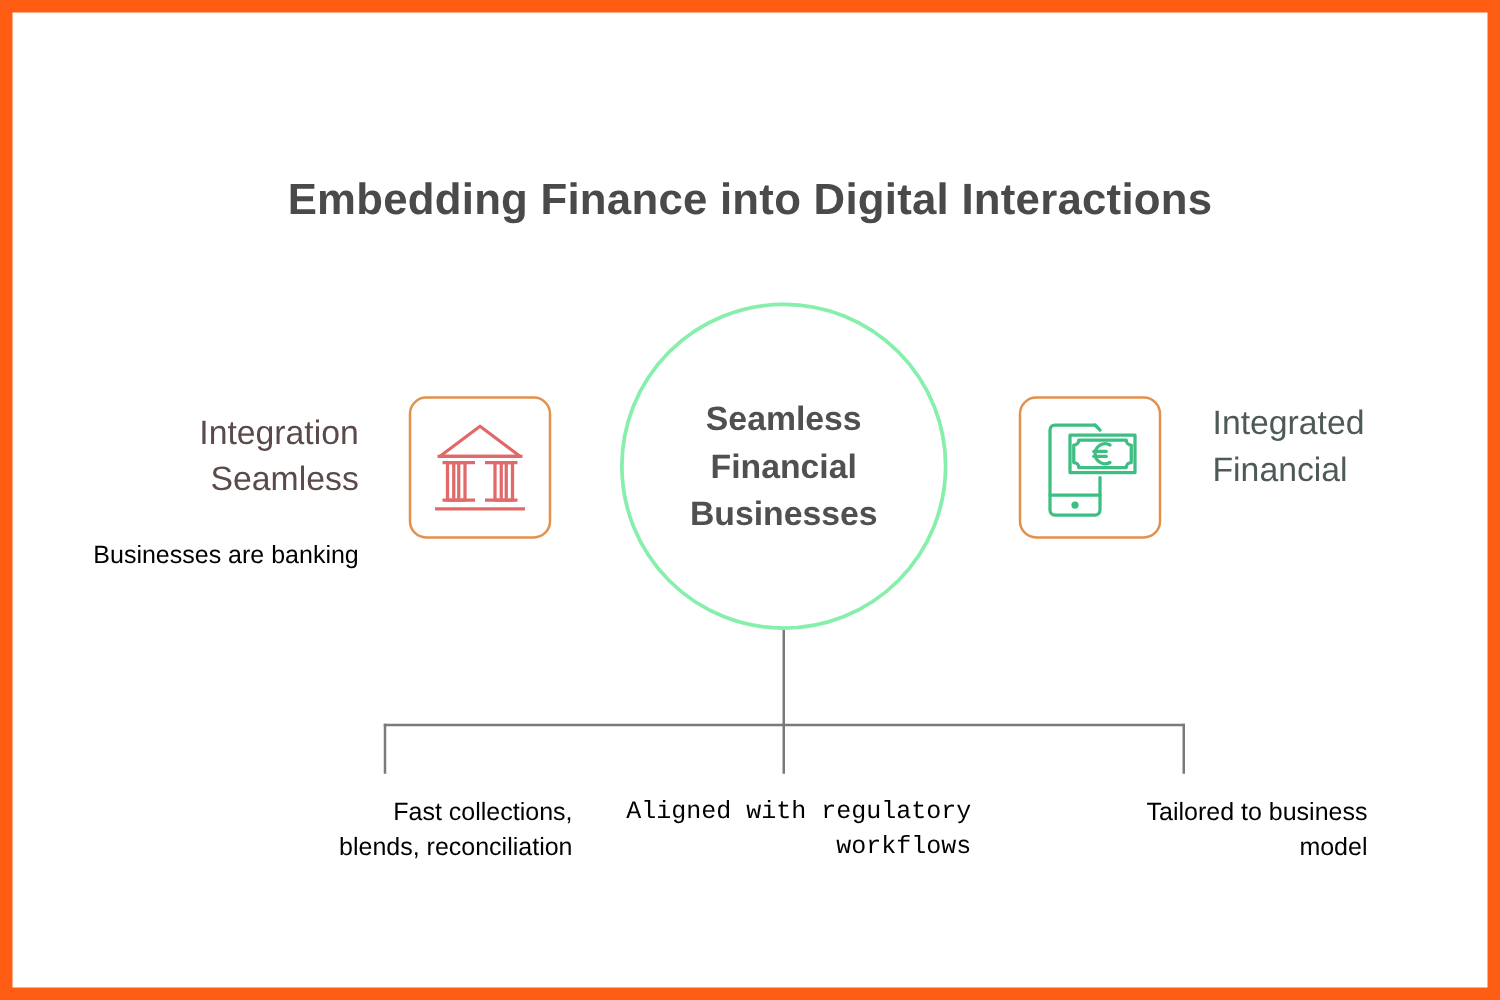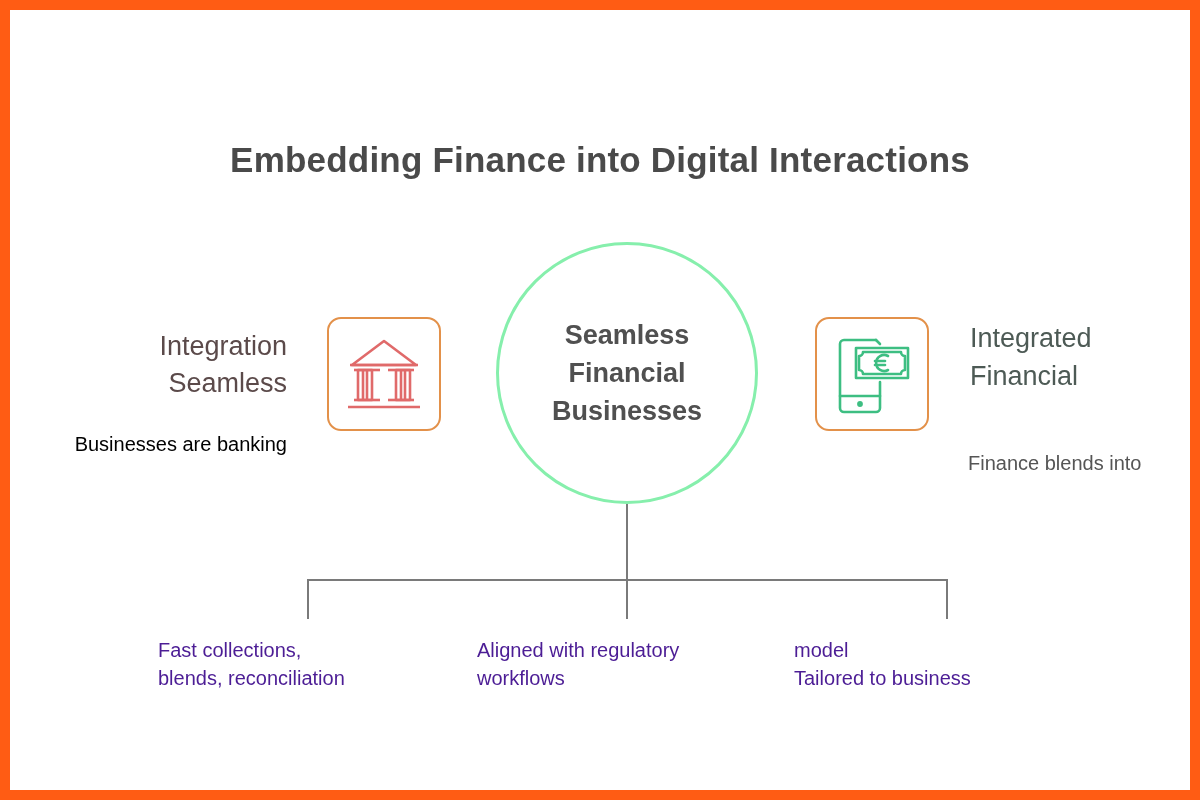--- a/index.html
+++ b/index.html
@@ -57,22 +57,22 @@
     text-align: left;
     font-size: 27px; color: #4d5a55; line-height: 38px;
   }
   .right-desc {
     left: 968px; top: 419px;
     text-align: left;
     font-size: 20px; color: #555; line-height: 28px;
   }
   .line { background: #7a7a7a; }
   .branch-label {
-    width: 300px; text-align: left;
-    font-size: 20px; color: #4c1d95; line-height: 28px;
+    width: 300px; text-align: right;
+    font-size: 20px; color: #000000; line-height: 28px;
     top: 606px;
   }
 </style>
 </head>
 <body>
 
 <div class="canvas"></div>
 
 <div class="abs title">Embedding Finance into Digital Interactions</div>
 
@@ -126,27 +126,26 @@
 </div>
 <div class="abs left-desc">
   <div>Businesses are banking</div>
 </div>
 
 <div class="abs right-title">
   <div>Integrated</div>
   <div>Financial</div>
 </div>
 <div class="abs right-desc">
-  <div>Finance blends into</div>
 </div>
 
 <div class="abs branch-label" style="left:158px;">
   <div>Fast collections,</div>
   <div>blends, reconciliation</div>
 </div>
-<div class="abs branch-label" style="left:477px;">
+<div class="abs branch-label" style="left:477px;font-family:Liberation Mono, monospace;">
   <div>Aligned with regulatory</div>
   <div>workflows</div>
 </div>
 <div class="abs branch-label" style="left:794px;">
+  <div>Tailored to business</div>
   <div>model</div>
-  <div>Tailored to business</div>
 </div>
 
 </body></html>

